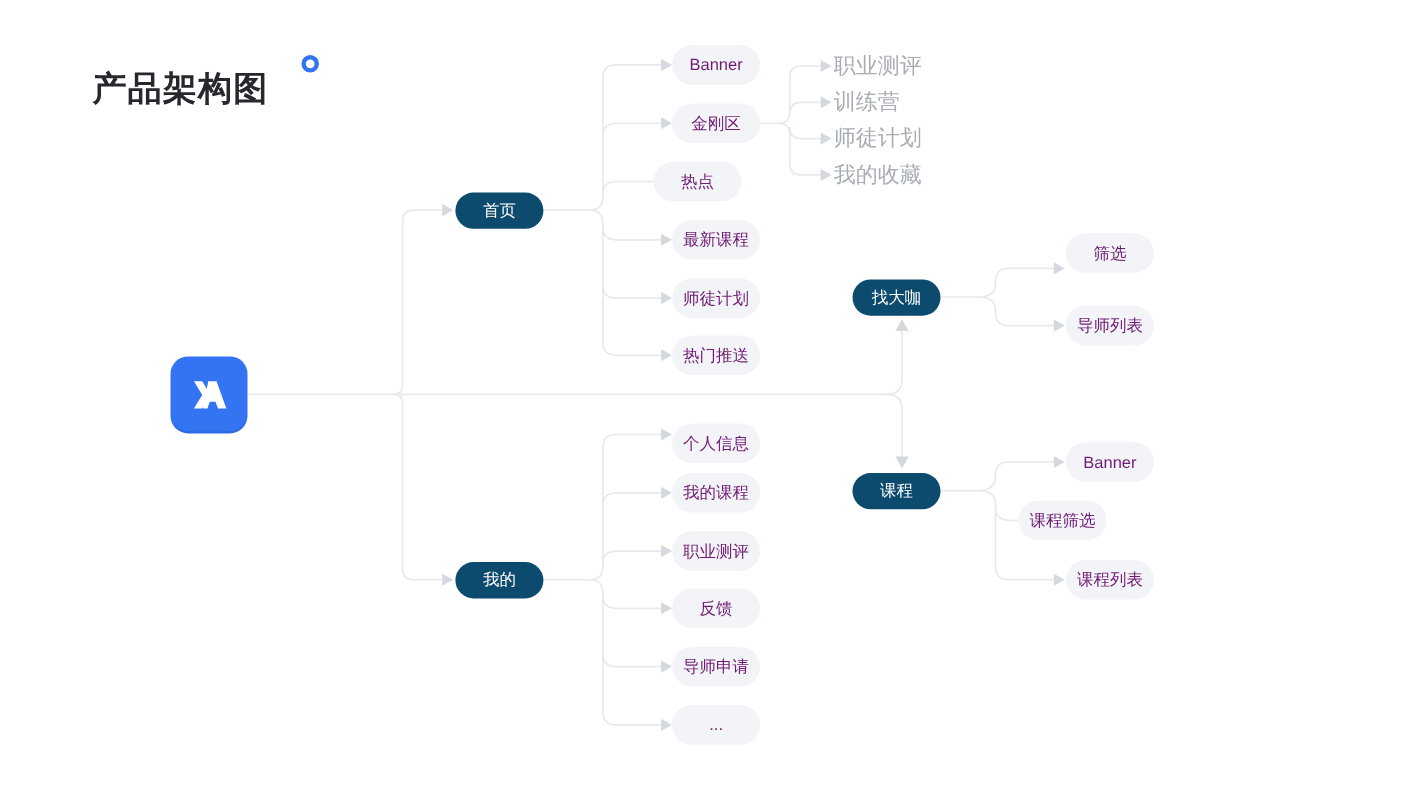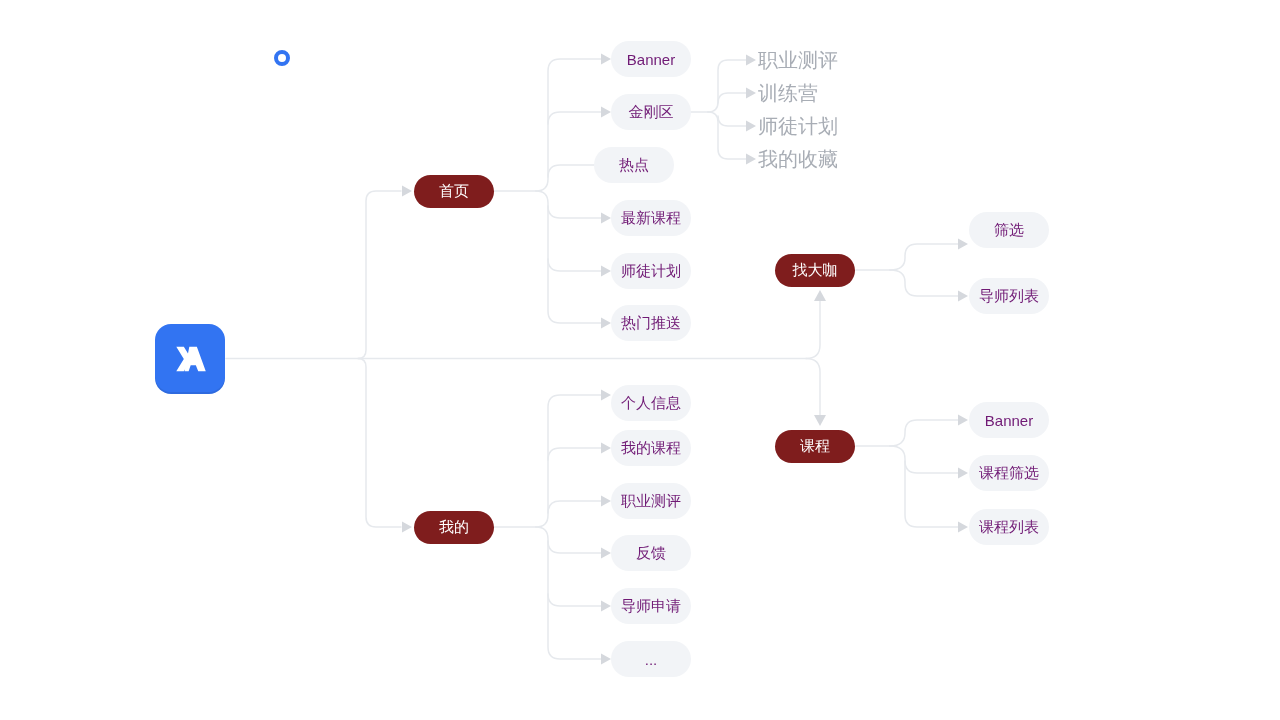--- a/index.html
+++ b/index.html
@@ -14,31 +14,32 @@
   .logo{position:absolute;left:155px;top:324px;width:70px;height:70px;border-radius:16px;
     background:#3274f2;box-shadow:inset 0 -2px 0 rgba(0,0,0,0.08);display:flex;
     align-items:center;justify-content:center;}
 
   svg.wires{position:absolute;left:0;top:0;width:1280px;height:720px;}
   svg.wires path{fill:none;stroke:#e6e9ed;stroke-width:1.5;stroke-linecap:round;}
   svg.wires polygon{fill:#d5d8dd;}
 
   .pill{position:absolute;display:flex;align-items:center;justify-content:center;
     font-size:15px;white-space:nowrap;}
-  .pill-blue{width:80px;height:33px;border-radius:17px;background:#7f1d1d;color:#ffffff;
+  .pill-blue{width:80px;height:33px;border-radius:17px;background:#0c4a6e;color:#ffffff;
     font-weight:500;}
   .pill-gray{width:80px;height:36px;border-radius:18px;background:#f2f4f7;color:#701a75;}
   .leaf-text{position:absolute;height:20px;line-height:20px;font-size:20px;color:#a8adb5;
     white-space:nowrap;}
 </style>
 </head>
 <body>
 
 <div id="canvas">
 
+  <div class="page-title">产品架构图</div>
   <div class="title-dot"></div>
 
   <svg class="wires" viewBox="0 0 1280 720">
     <g>
 
       <path d="M 226 358.5 H 806"></path>
 
       <path d="M 358 358.5 Q 366 358.5 366 350 L 366 201 Q 366 191 376 191 H 401"></path>
       <path d="M 358 358.5 Q 366 358.5 366 367 L 366 517 Q 366 527 376 527 H 401"></path>
 
@@ -126,21 +127,21 @@
 
   <div class="leaf-text" style="left:758px;top:50px">职业测评</div>
   <div class="leaf-text" style="left:758px;top:83px">训练营</div>
   <div class="leaf-text" style="left:758px;top:116px">师徒计划</div>
   <div class="leaf-text" style="left:758px;top:149px">我的收藏</div>
 
   <div class="pill pill-gray" style="left:969px;top:212px">筛选</div>
   <div class="pill pill-gray" style="left:969px;top:278px">导师列表</div>
 
   <div class="pill pill-gray" style="left:969px;top:402px">Banner</div>
-  <div class="pill pill-gray" style="left:969px;top:455px">课程筛选</div>
+  <div class="pill pill-gray" style="left:926px;top:455px">课程筛选</div>
   <div class="pill pill-gray" style="left:969px;top:509px">课程列表</div>
 
   <div class="pill pill-gray" style="left:611px;top:385px">个人信息</div>
   <div class="pill pill-gray" style="left:611px;top:430px">我的课程</div>
   <div class="pill pill-gray" style="left:611px;top:483px">职业测评</div>
   <div class="pill pill-gray" style="left:611px;top:535px">反馈</div>
   <div class="pill pill-gray" style="left:611px;top:588px">导师申请</div>
   <div class="pill pill-gray" style="left:611px;top:641px">...</div>
 
 </div>

